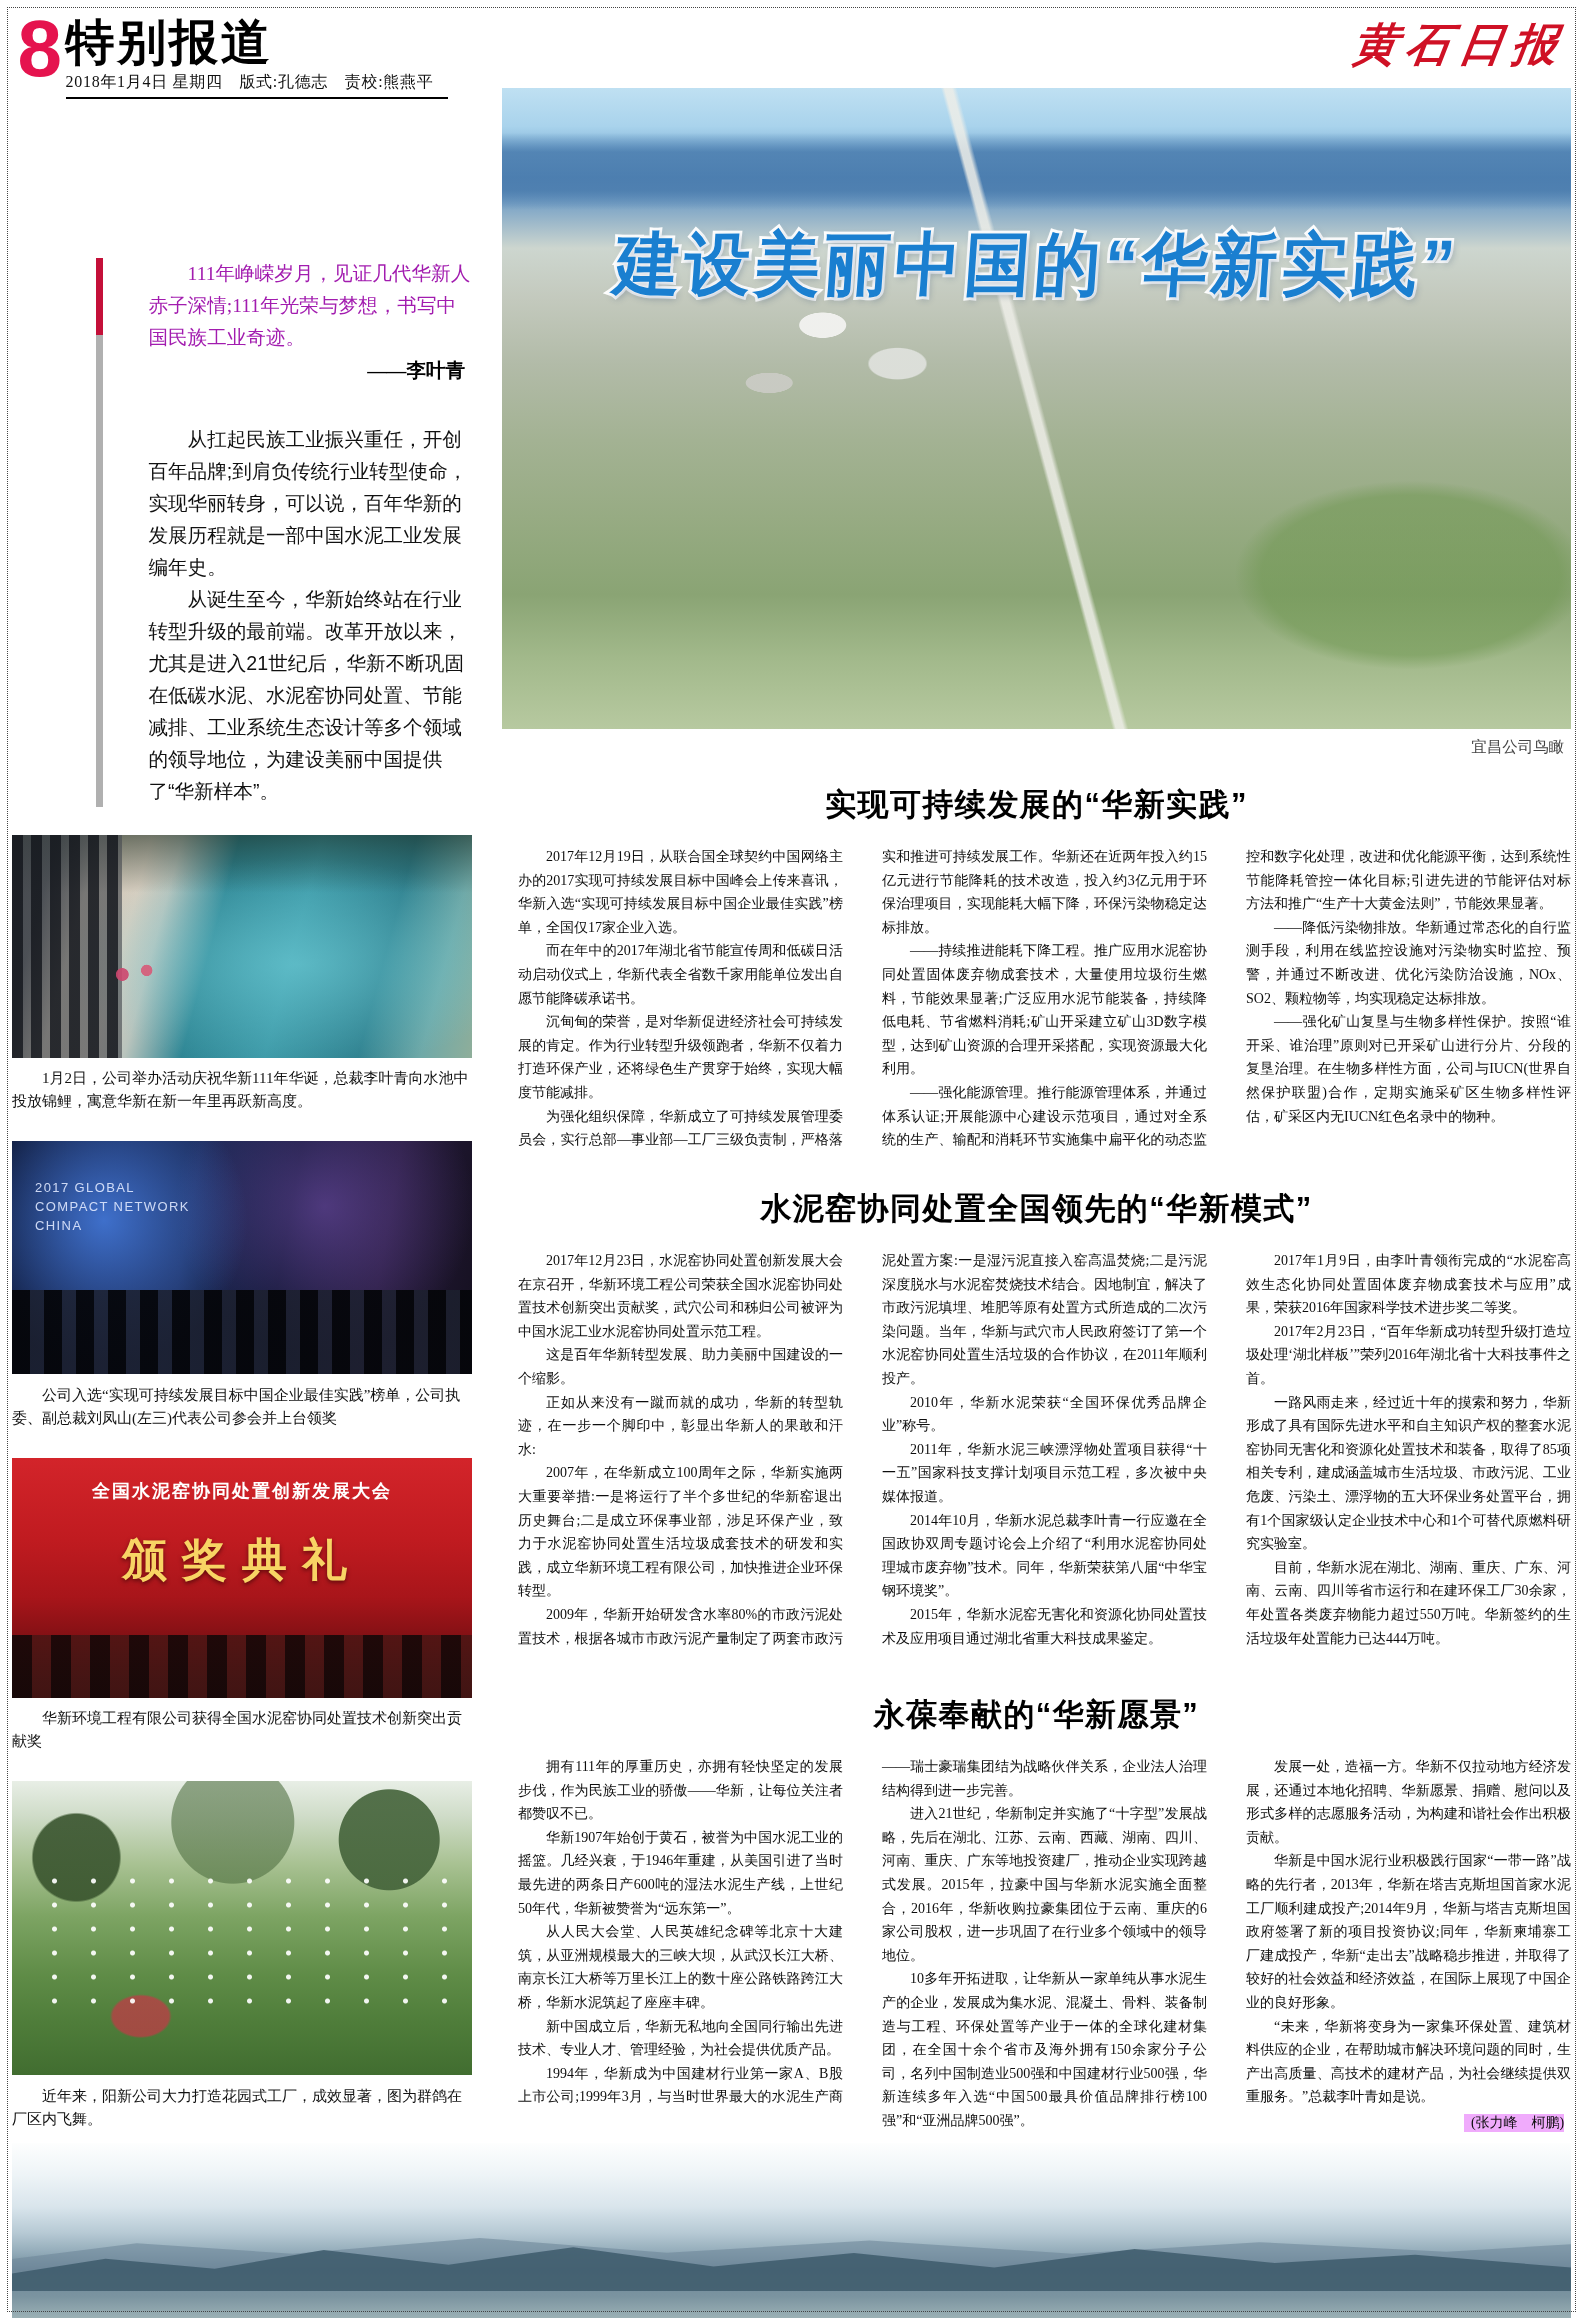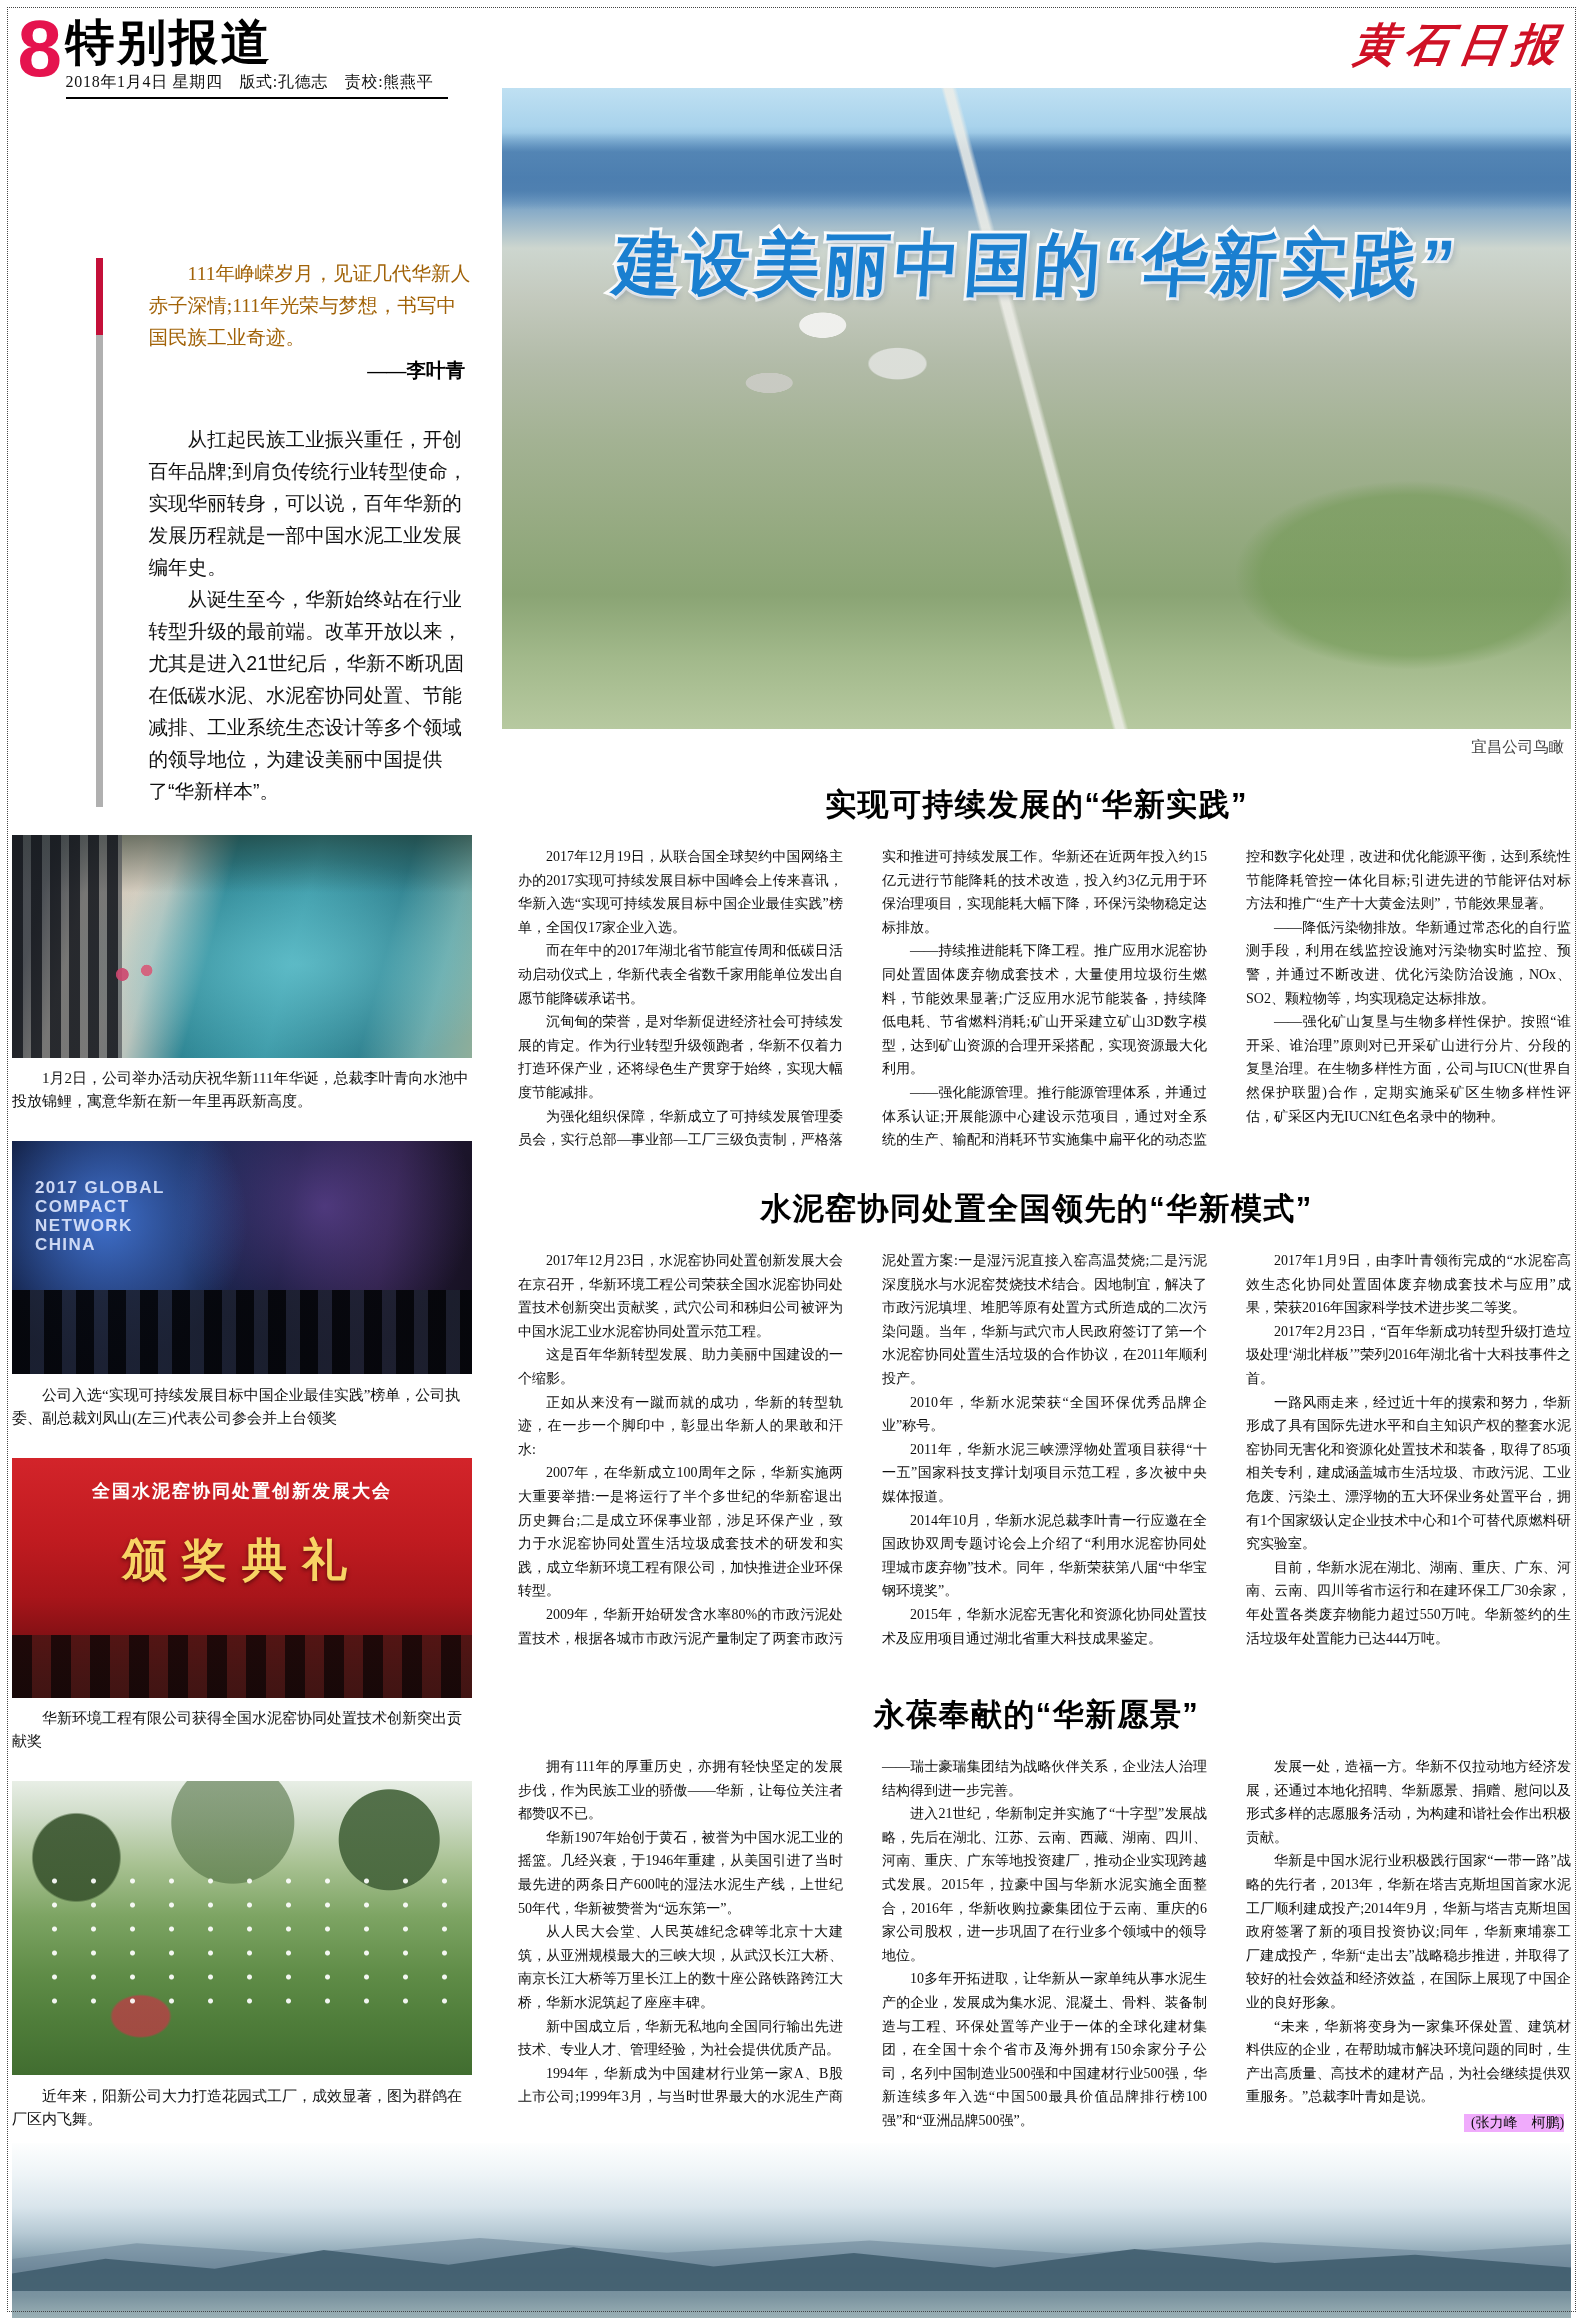--- a/index.html
+++ b/index.html
@@ -22,21 +22,21 @@
 
   
   .content { display:flex; padding:0 12px; gap:30px; }
   .sidebar { width:460px; flex:none; }
   .main { flex:1; min-width:0; }
 
   
   .lead-block { display:flex; margin-top:170px; padding-left:84px; }
   .lead-bar { width:7.4px; flex:none; background:linear-gradient(180deg,#c41039 0 77px,#b0b0b0 77px); }
   .lead-texts { padding-left:45px; }
-  .quote-text { font-size:19.6px; line-height:32px; color:#a16207; text-indent:2em; }
+  .quote-text { font-size:19.6px; line-height:32px; color:#a21caf; text-indent:2em; }
   .quote-attrib { text-align:right; font-size:19.6px; font-weight:700; margin-top:2.7px; padding-right:6.8px; }
   .intro { margin-top:39px; font-family:"Liberation Sans","DejaVu Sans",sans-serif; }
   .intro p { font-size:19.6px; line-height:32px; color:#111; text-indent:2em; }
 
   
   .sb-figure { margin-top:28px; }
   .sb-photo { position:relative; width:100%; overflow:hidden; }
   .sb-caption { font-size:15px; line-height:23px; color:#111; margin-top:9.5px; text-indent:2em; }
   .sb-caption.no-indent { text-indent:2em; }
 
@@ -52,21 +52,21 @@
                radial-gradient(circle at 70% 40%, rgba(215,90,120,.9) 0 5.4px, transparent 6px); }
 
   .art2 { height:233px;
     background:
       radial-gradient(circle at 20% 34%, rgba(70,125,225,.85), rgba(70,125,225,0) 36%),
       radial-gradient(circle at 68% 28%, rgba(125,85,185,.55), rgba(125,85,185,0) 42%),
       linear-gradient(100deg,#0c1430 0%,#15234d 22%,#1b2a57 38%,#0e1530 58%,#241a3a 78%,#15101f 100%); }
   .art2-row { position:absolute; left:0; right:0; bottom:0; height:36%;
     background:repeating-linear-gradient(90deg, rgba(5,6,10,.95) 0 17.6px, rgba(28,32,46,.85) 17.6px 32px); }
   .art2-text { position:absolute; left:5%; top:16%; width:34%; color:#dfe8ff;
-    font-family:"Liberation Sans","DejaVu Sans",sans-serif; font-size:17px; line-height:19px; letter-spacing:1.4px; opacity:.9;font-weight:bold; }
+    font-family:"Liberation Sans","DejaVu Sans",sans-serif; font-size:13px; line-height:19px; letter-spacing:1.4px; opacity:.9; }
 
   .art3 { height:240px;
     background:linear-gradient(180deg,#d3242a 0%,#c01b20 34%,#a8151a 58%,#801014 76%,#401012 92%,#2a0c0e 100%); }
   .art3-banner { position:absolute; left:0; right:0; top:9%; text-align:center; color:#fff;
     font-family:"Liberation Sans","DejaVu Sans",sans-serif; font-size:18px; letter-spacing:2px; font-weight:700; }
   .art3-ceremony { position:absolute; left:0; right:0; top:30%; text-align:center; color:#f8d464;
     font-family:"Liberation Sans","DejaVu Sans",sans-serif; font-size:45px; font-weight:900; letter-spacing:15px;
     text-shadow:0 2px 4px rgba(40,0,0,.6); }
   .art3-people { position:absolute; left:0; right:0; bottom:0; height:26%;
     background:repeating-linear-gradient(90deg, rgba(22,8,8,.92) 0 20px, rgba(70,22,20,.8) 20px 39px); }

